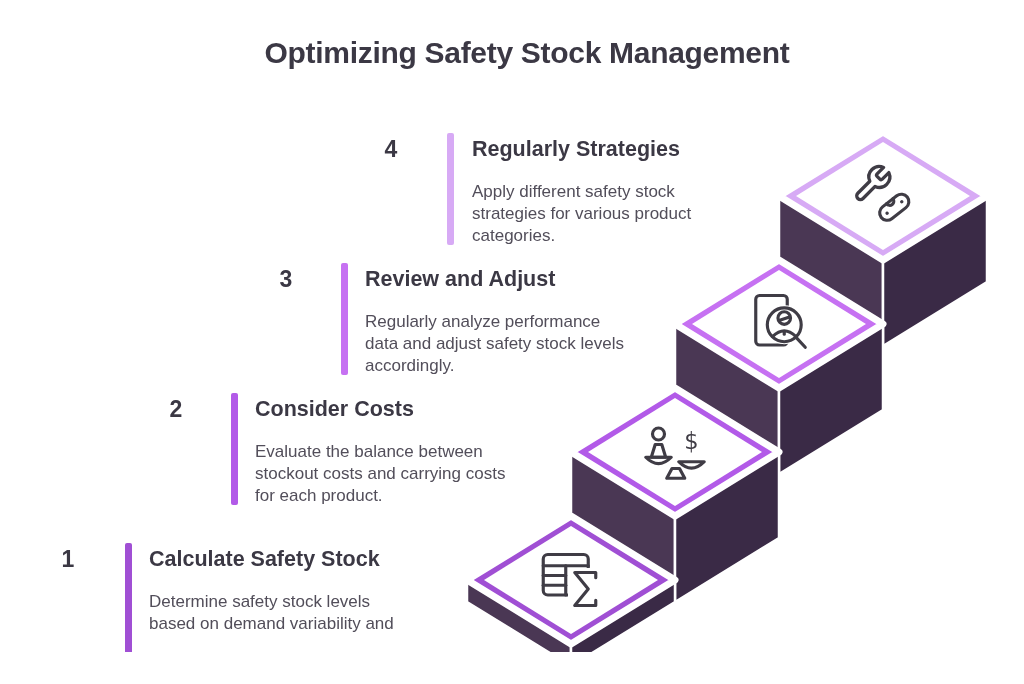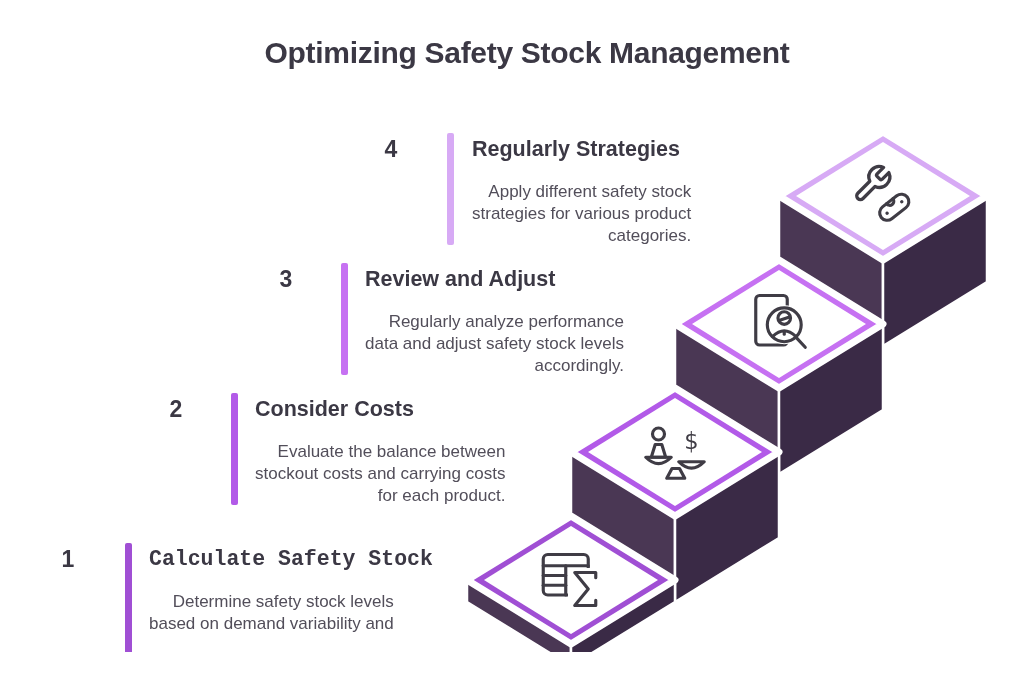--- a/index.html
+++ b/index.html
@@ -22,21 +22,21 @@
   }
   .step-bar{
     position:absolute;width:7px;height:112px;border-radius:2px;
   }
   .step-title{
     position:absolute;margin:0;font-size:21.5px;font-weight:bold;
     color:var(--heading,#3b3844);line-height:26px;white-space:nowrap;
   }
   .step-desc{position:absolute;}
   .desc-line{
-    font-size:17px;line-height:22px;color:var(--body-text,#524e5a);white-space:nowrap;text-align:right;
+    font-size:17px;line-height:22px;color:var(--body-text,#524e5a);white-space:nowrap;
   }
 </style>
 </head>
 <body>
 
 <div class="canvas">
 
   <h1 class="page-title">Optimizing Safety Stock Management</h1>
 
   <svg class="stairs-svg" width="1024" height="684" viewBox="0 0 1024 684">
@@ -150,20 +150,20 @@
     <div class="step-desc" style="left:240px;top:441px;">
       <div class="desc-line">Evaluate the balance between</div>
       <div class="desc-line">stockout costs and carrying costs</div>
       <div class="desc-line">for each product.</div>
     </div>
   </div>
 
   <div class="step-block">
     <div class="step-number" style="left:31px;top:546px;">1</div>
     <div class="step-bar" style="left: 110px; top: 543px; background: rgb(160, 79, 212);"></div>
-    <h2 class="step-title" style="left:134px;top:546px;font-family:Liberation Mono, monospace;">Calculate Safety Stock</h2>
+    <h2 class="step-title" style="left:134px;top:546px;">Calculate Safety Stock</h2>
     <div class="step-desc" style="left:134px;top:591px;">
       <div class="desc-line">Determine safety stock levels</div>
       <div class="desc-line">based on demand variability and</div>
     </div>
   </div>
 
 </div>
 
 </body></html>

